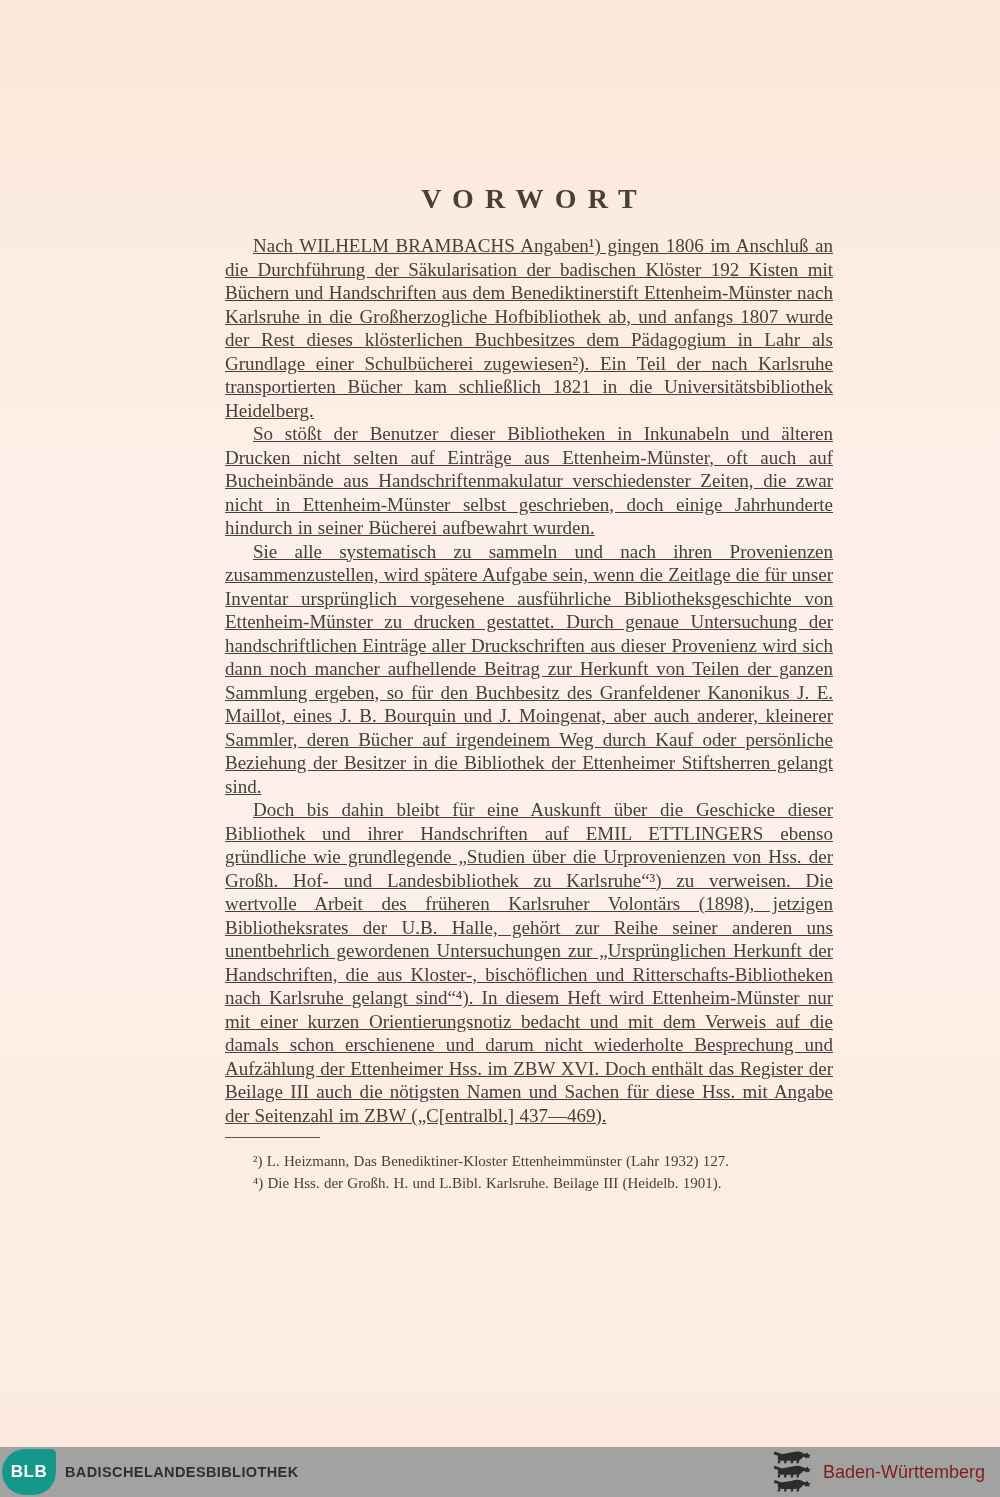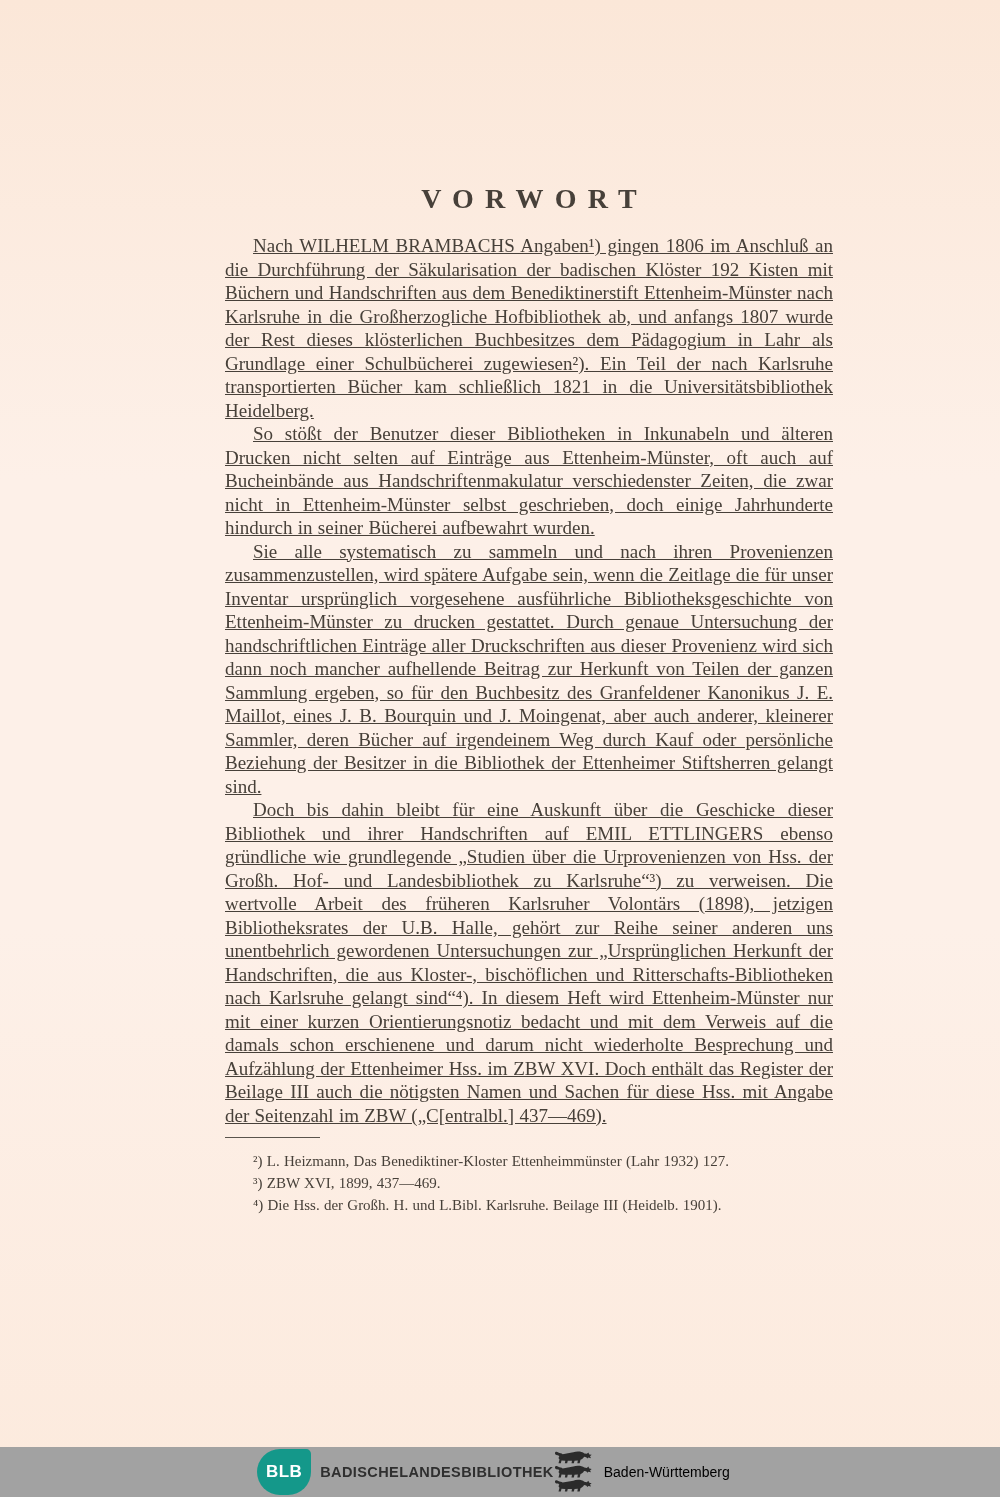--- a/index.html
+++ b/index.html
@@ -64,21 +64,21 @@
   }
   .viewer-bar{
     position:absolute;
     left:0;
     bottom:0;
     width:1000px;
     height:50px;
     background:var(--footer-bar);
     display:flex;
     align-items:center;
-    justify-content:center;
+    justify-content:space-between;
   }
   .bar-left{
     display:flex;
     align-items:center;
     height:100%;
   }
   .blb-logo{
     width:54px;
     height:46px;
     margin-left:2px;
@@ -112,43 +112,42 @@
     margin-right:15px;
   }
   .coat-of-arms{
     width:40px;
     height:44px;
     margin-right:10px;
     flex:0 0 auto;
   }
   .state-name{
     font-family:"Liberation Sans","DejaVu Sans",sans-serif;
-    font-size:14px;
+    font-size:18px;
     font-weight:400;
-    color:#000000;
+    color:#7f1d1d;
   }
 </style>
 </head>
 <body>
 
 <div class="scan">
 
   <div class="text-column">
     <h1 class="page-title">VORWORT</h1>
 
     <p class="body-para">Nach WILHELM BRAMBACHS Angaben¹) gingen 1806 im Anschluß an die Durchführung der Säkularisation der badischen Klöster 192 Kisten mit Büchern und Handschriften aus dem Benediktinerstift Ettenheim-Münster nach Karlsruhe in die Großherzogliche Hofbibliothek ab, und anfangs 1807 wurde der Rest dieses klösterlichen Buchbesitzes dem Pädagogium in Lahr als Grundlage einer Schulbücherei zugewiesen²). Ein Teil der nach Karlsruhe transportierten Bücher kam schließlich 1821 in die Universitätsbibliothek Heidelberg.</p>
     <p class="body-para">So stößt der Benutzer dieser Bibliotheken in Inkunabeln und älteren Drucken nicht selten auf Einträge aus Ettenheim-Münster, oft auch auf Bucheinbände aus Handschriftenmakulatur verschiedenster Zeiten, die zwar nicht in Ettenheim-Münster selbst geschrieben, doch einige Jahrhunderte hindurch in seiner Bücherei aufbewahrt wurden.</p>
     <p class="body-para">Sie alle systematisch zu sammeln und nach ihren Provenienzen zusammenzustellen, wird spätere Aufgabe sein, wenn die Zeitlage die für unser Inventar ursprünglich vorgesehene ausführliche Bibliotheksgeschichte von Ettenheim-Münster zu drucken gestattet. Durch genaue Untersuchung der handschriftlichen Einträge aller Druckschriften aus dieser Provenienz wird sich dann noch mancher aufhellende Beitrag zur Herkunft von Teilen der ganzen Sammlung ergeben, so für den Buchbesitz des Granfeldener Kanonikus J. E. Maillot, eines J. B. Bourquin und J. Moingenat, aber auch anderer, kleinerer Sammler, deren Bücher auf irgendeinem Weg durch Kauf oder persönliche Beziehung der Besitzer in die Bibliothek der Ettenheimer Stiftsherren gelangt sind.</p>
     <p class="body-para">Doch bis dahin bleibt für eine Auskunft über die Geschicke dieser Bibliothek und ihrer Handschriften auf EMIL ETTLINGERS ebenso gründliche wie grundlegende „Studien über die Urprovenienzen von Hss. der Großh. Hof- und Landesbibliothek zu Karlsruhe“³) zu verweisen. Die wertvolle Arbeit des früheren Karlsruher Volontärs (1898), jetzigen Bibliotheksrates der U.B. Halle, gehört zur Reihe seiner anderen uns unentbehrlich gewordenen Untersuchungen zur „Ursprünglichen Herkunft der Handschriften, die aus Kloster-, bischöflichen und Ritterschafts-Bibliotheken nach Karlsruhe gelangt sind“⁴). In diesem Heft wird Ettenheim-Münster nur mit einer kurzen Orientierungsnotiz bedacht und mit dem Verweis auf die damals schon erschienene und darum nicht wiederholte Besprechung und Aufzählung der Ettenheimer Hss. im ZBW XVI. Doch enthält das Register der Beilage III auch die nötigsten Namen und Sachen für diese Hss. mit Angabe der Seitenzahl im ZBW („C[entralbl.] 437—469).</p>
 
     <hr class="footnote-sep">
 
     <div class="footnotes">
       <p class="footnote">²) L. Heizmann, Das Benediktiner-Kloster Ettenheimmünster (Lahr 1932) 127.</p>
-      <p class="footnote">³) ZBW XVI, 1899, 437—469.</p>
       <p class="footnote">⁴) Die Hss. der Großh. H. und L.Bibl. Karlsruhe. Beilage III (Heidelb. 1901).</p>
     </div>
   </div>
 
   <div class="viewer-bar">
     <div class="bar-left">
       <div class="blb-logo">
         <span>BLB</span>
       </div>
       <div class="lib-name">

